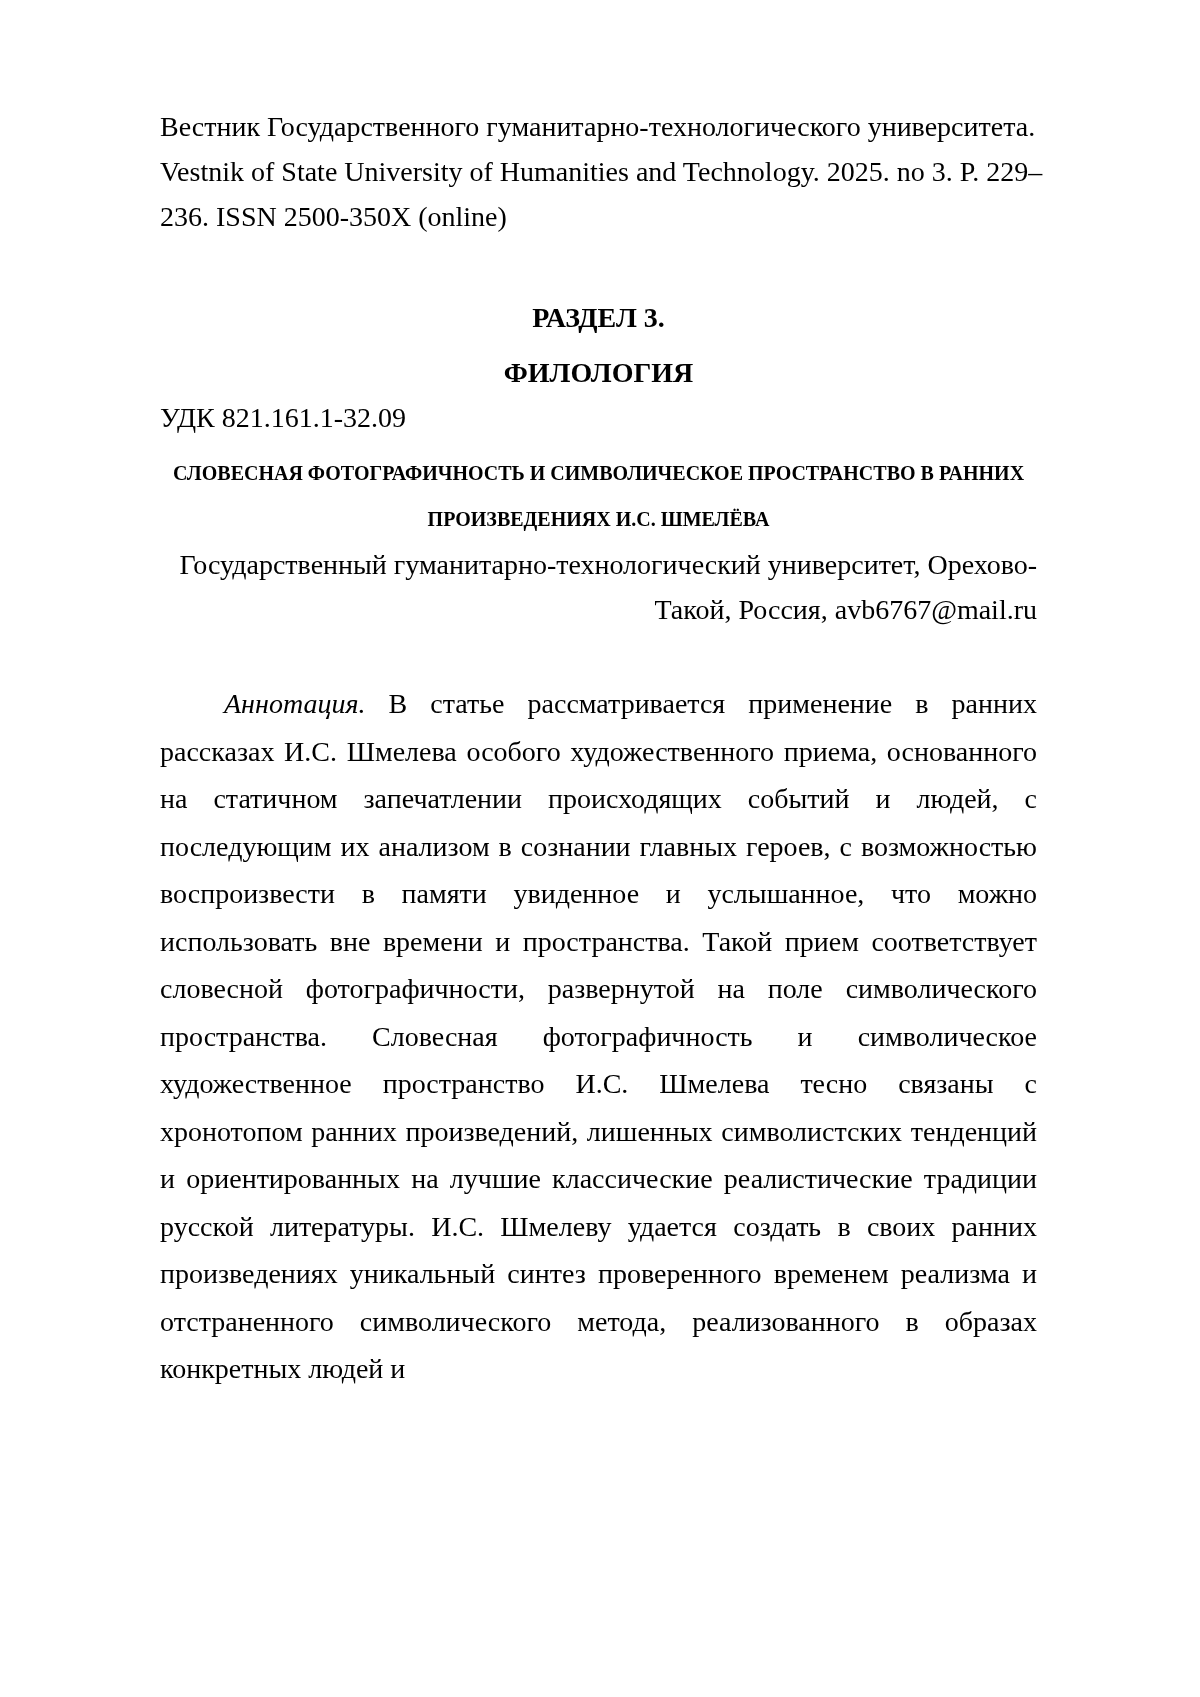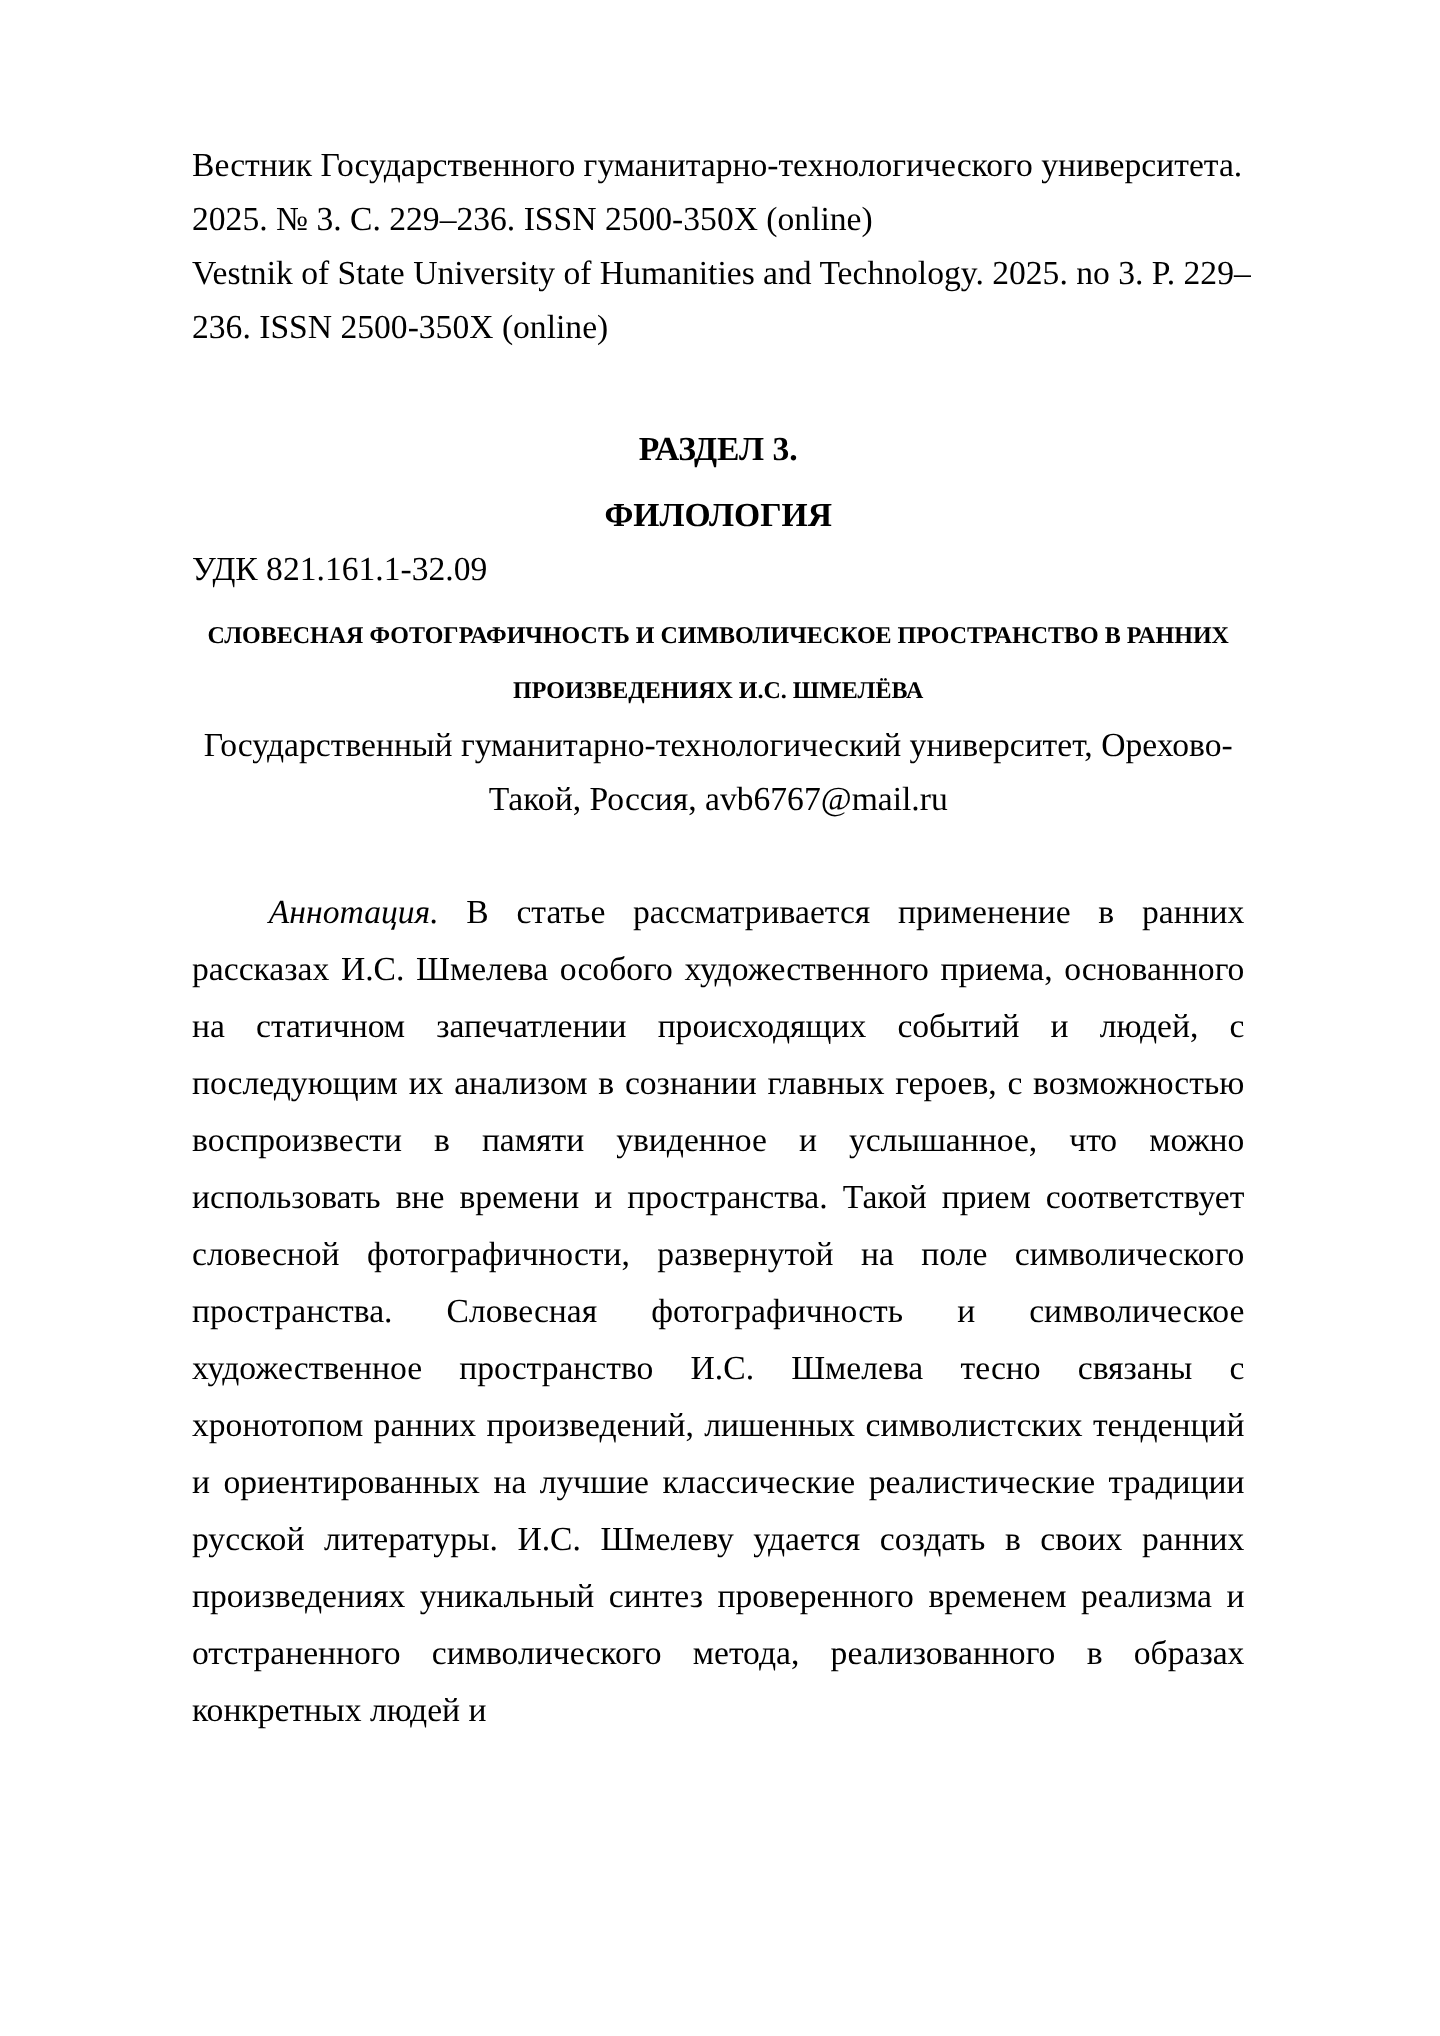--- a/index.html
+++ b/index.html
@@ -4,21 +4,21 @@
 <style>
   html, body {
     margin: 0;
     padding: 0;
     background: #ffffff;
   }
   .page {
     position: relative;
     width: 1200px;
     height: 1446px;
-    margin: 16px auto;
+    margin: 4px auto;
     background: #ffffff;
     color: #000000;
     font-family: "Liberation Serif", "DejaVu Serif", serif;
     font-size: 28px;
     box-sizing: border-box;
     padding: 100px 163px 0 160px;
     overflow: hidden;
   }
   .journal-header .line {
     line-height: 45px;
@@ -52,41 +52,40 @@
     text-align: center;
     line-height: 46px;
   }
   .author {
     margin-top: 30px;
     font-weight: bold;
     line-height: 45px;
   }
   .affiliation .line {
     line-height: 45px;
-    text-align: center;
+    text-align: right;
   }
   .abstract {
     margin: 48px 0 0 0;
     text-align: justify;
     text-indent: 64px;
     line-height: 47.5px;
   }
   .abstract-label {
     font-weight: normal;
     font-style: italic;
   }
 </style>
 </head>
 <body>
 
 <div class="page">
 
   <header class="journal-header">
     <div class="line">Вестник Государственного гуманитарно-технологического университета.</div>
-    <div class="line">2025. № 3. С. 229–236. ISSN 2500-350X (online)</div>
     <div class="line">Vestnik of State University of Humanities and Technology. 2025. no 3. P. 229–</div>
     <div class="line">236. ISSN 2500-350X (online)</div>
   </header>
 
   <div class="section-heading">
     <div class="section-line1">РАЗДЕЛ 3.</div>
     <div class="section-line2">ФИЛОЛОГИЯ</div>
   </div>
 
 

